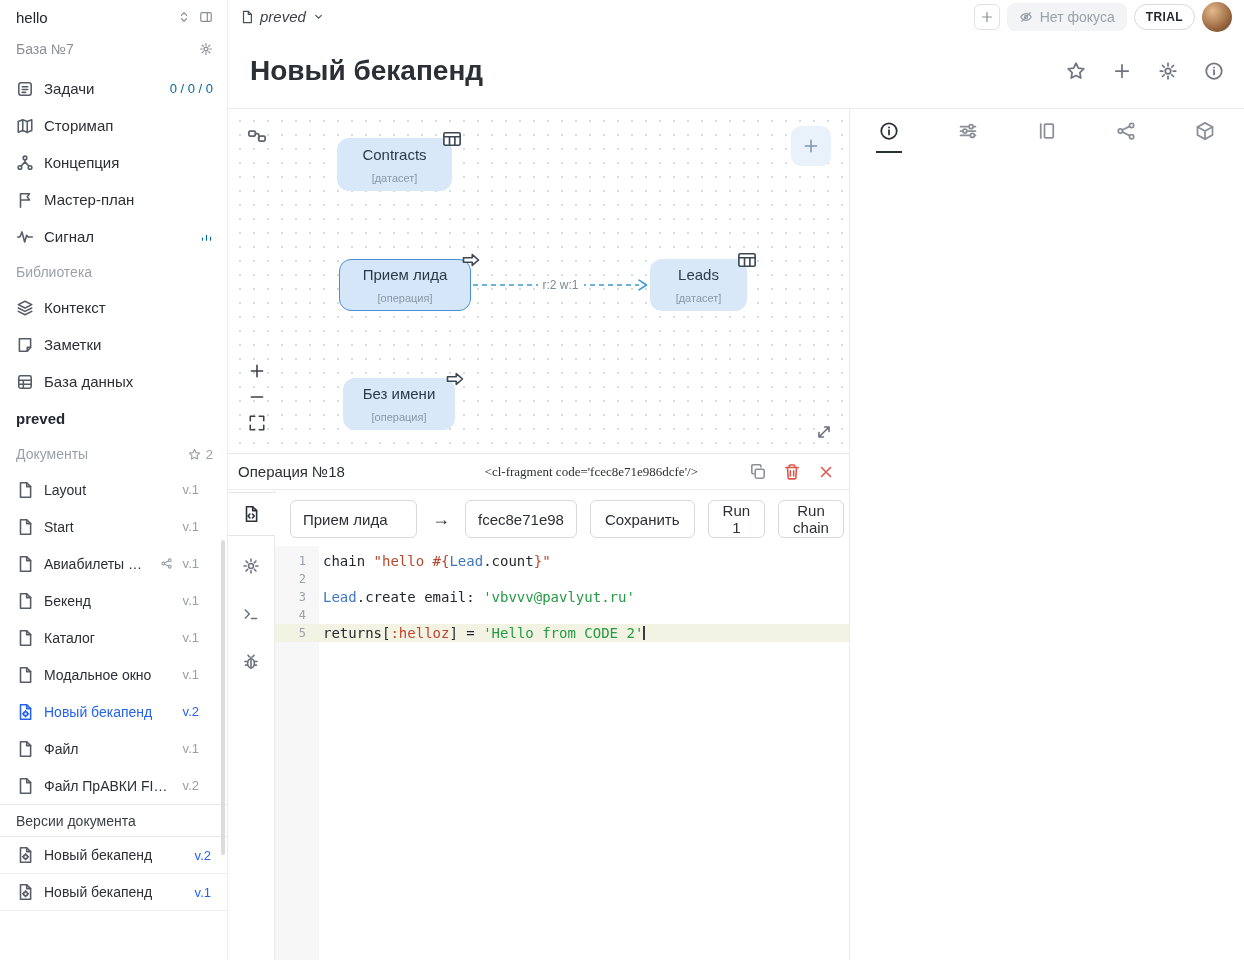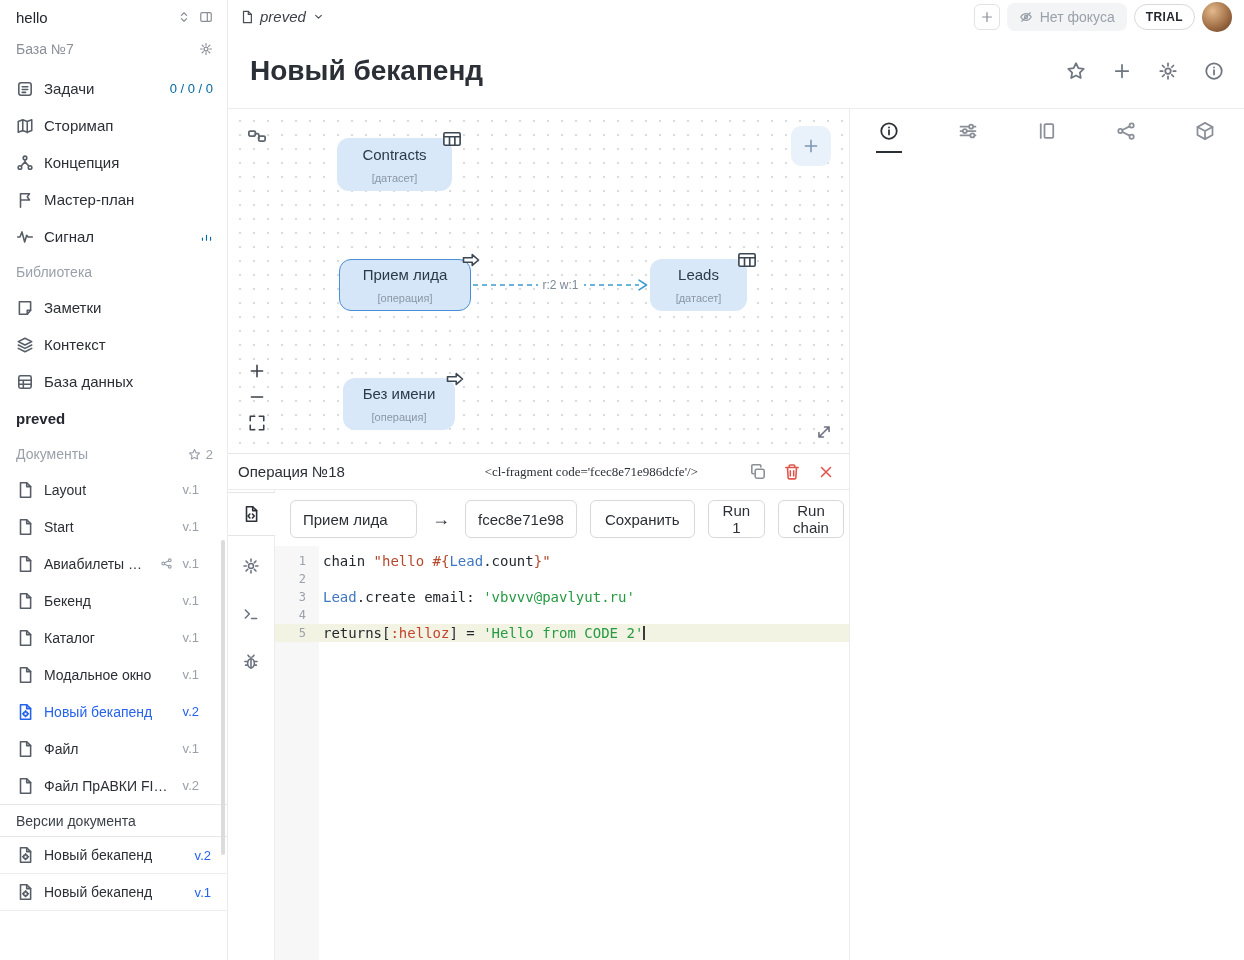--- a/index.html
+++ b/index.html
@@ -348,30 +348,30 @@
           </span>
   </div>
       </div>
 
     <div class="sb-section">
       <span>Библиотека</span>
     </div>
     <div id="library-list">
         <div class="sb-row item">
     <svg class="ic lead">
+            <use href="#i-context"></use>
+          </svg>
+    <span class="lbl">Контекст</span>
+    <span class="meta"></span>
+  </div>
+        <div class="sb-row item">
+    <svg class="ic lead">
             <use href="#i-notes"></use>
           </svg>
     <span class="lbl">Заметки</span>
-    <span class="meta"></span>
-  </div>
-        <div class="sb-row item">
-    <svg class="ic lead">
-            <use href="#i-context"></use>
-          </svg>
-    <span class="lbl">Контекст</span>
     <span class="meta"></span>
   </div>
         <div class="sb-row item">
     <svg class="ic lead">
             <use href="#i-database"></use>
           </svg>
     <span class="lbl">База данных</span>
     <span class="meta"></span>
   </div>
       </div>

